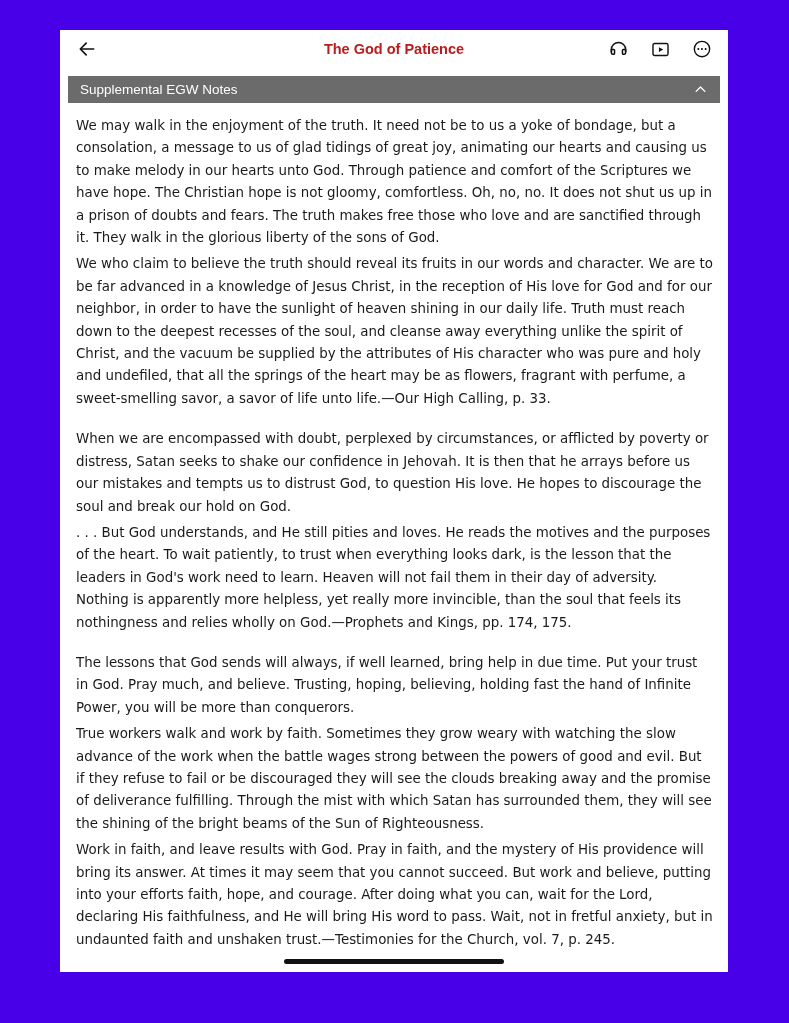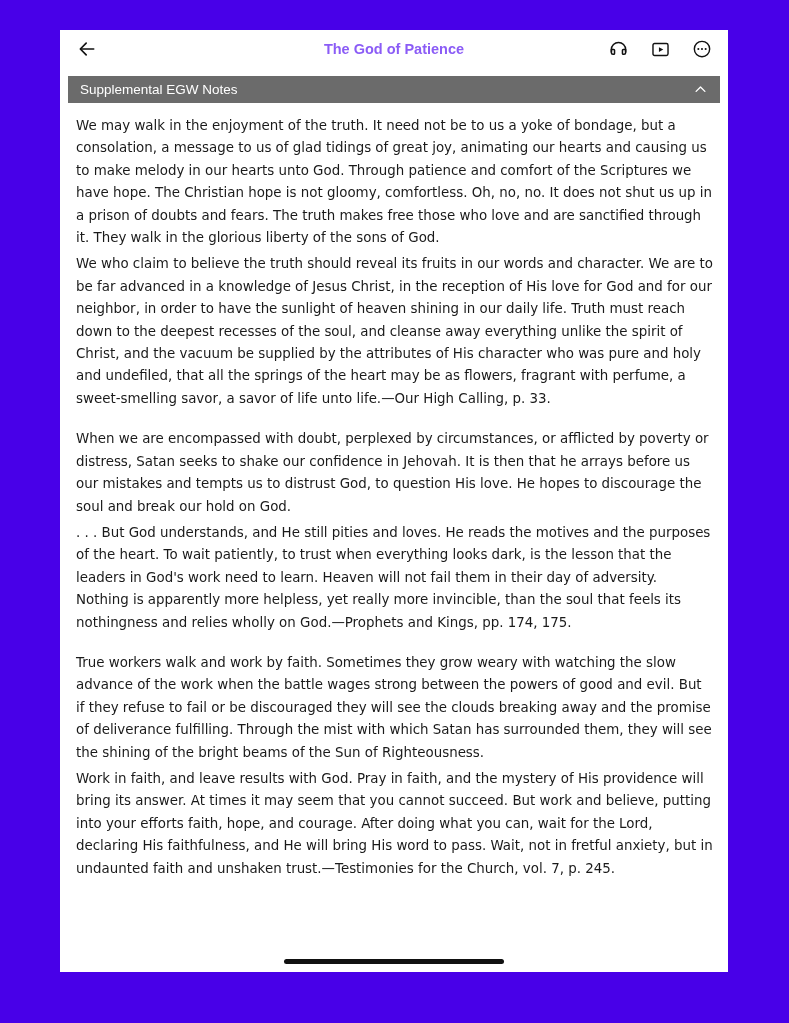--- a/index.html
+++ b/index.html
@@ -39,21 +39,21 @@
     justify-content: center;
     cursor: pointer;
     color: #111;
   }
   .topbar .title {
     position: absolute;
     left: 0; right: 0;
     text-align: center;
     font-size: 14.5px;
     font-weight: bold;
-    color: #8b5cf6;
+    color: #b91c1c;
     pointer-events: none;
   }
   .topbar .actions {
     margin-left: auto;
     display: flex;
     align-items: center;
     gap: 18px;
     z-index: 2;
   }
   .topbar .actions .ico {
@@ -161,20 +161,21 @@
     </span>
   </div>
 
   <div class="content">
     <p class="para">We may walk in the enjoyment of the truth. It need not be to us a yoke of bondage, but a consolation, a message to us of glad tidings of great joy, animating our hearts and causing us to make melody in our hearts unto God. Through patience and comfort of the Scriptures we have hope. The Christian hope is not gloomy, comfortless. Oh, no, no. It does not shut us up in a prison of doubts and fears. The truth makes free those who love and are sanctified through it. They walk in the glorious liberty of the sons of God.</p>
     <p class="para">We who claim to believe the truth should reveal its fruits in our words and character. We are to be far advanced in a knowledge of Jesus Christ, in the reception of His love for God and for our neighbor, in order to have the sunlight of heaven shining in our daily life. Truth must reach down to the deepest recesses of the soul, and cleanse away everything unlike the spirit of Christ, and the vacuum be supplied by the attributes of His character who was pure and holy and undefiled, that all the springs of the heart may be as flowers, fragrant with perfume, a sweet-smelling savor, a savor of life unto life.—Our High Calling, p. 33.</p>
     <div class="gap"></div>
     <p class="para">When we are encompassed with doubt, perplexed by circumstances, or afflicted by poverty or distress, Satan seeks to shake our confidence in Jehovah. It is then that he arrays before us our mistakes and tempts us to distrust God, to question His love. He hopes to discourage the soul and break our hold on God.</p>
     <p class="para">. . . But God understands, and He still pities and loves. He reads the motives and the purposes of the heart. To wait patiently, to trust when everything looks dark, is the lesson that the leaders in God's work need to learn. Heaven will not fail them in their day of adversity. Nothing is apparently more helpless, yet really more invincible, than the soul that feels its nothingness and relies wholly on God.—Prophets and Kings, pp. 174, 175.</p>
     <div class="gap"></div>
+    <p class="para">The lessons that God sends will always, if well learned, bring help in due time. Put your trust in God. Pray much, and believe. Trusting, hoping, believing, holding fast the hand of Infinite Power, you will be more than conquerors.</p>
     <p class="para">True workers walk and work by faith. Sometimes they grow weary with watching the slow advance of the work when the battle wages strong between the powers of good and evil. But if they refuse to fail or be discouraged they will see the clouds breaking away and the promise of deliverance fulfilling. Through the mist with which Satan has surrounded them, they will see the shining of the bright beams of the Sun of Righteousness.</p>
     <p class="para">Work in faith, and leave results with God. Pray in faith, and the mystery of His providence will bring its answer. At times it may seem that you cannot succeed. But work and believe, putting into your efforts faith, hope, and courage. After doing what you can, wait for the Lord, declaring His faithfulness, and He will bring His word to pass. Wait, not in fretful anxiety, but in undaunted faith and unshaken trust.—Testimonies for the Church, vol. 7, p. 245.</p>
   </div>
 
   <div class="home-bar-wrap">
     <div class="home-bar"></div>
   </div>
 
 </div>
 

